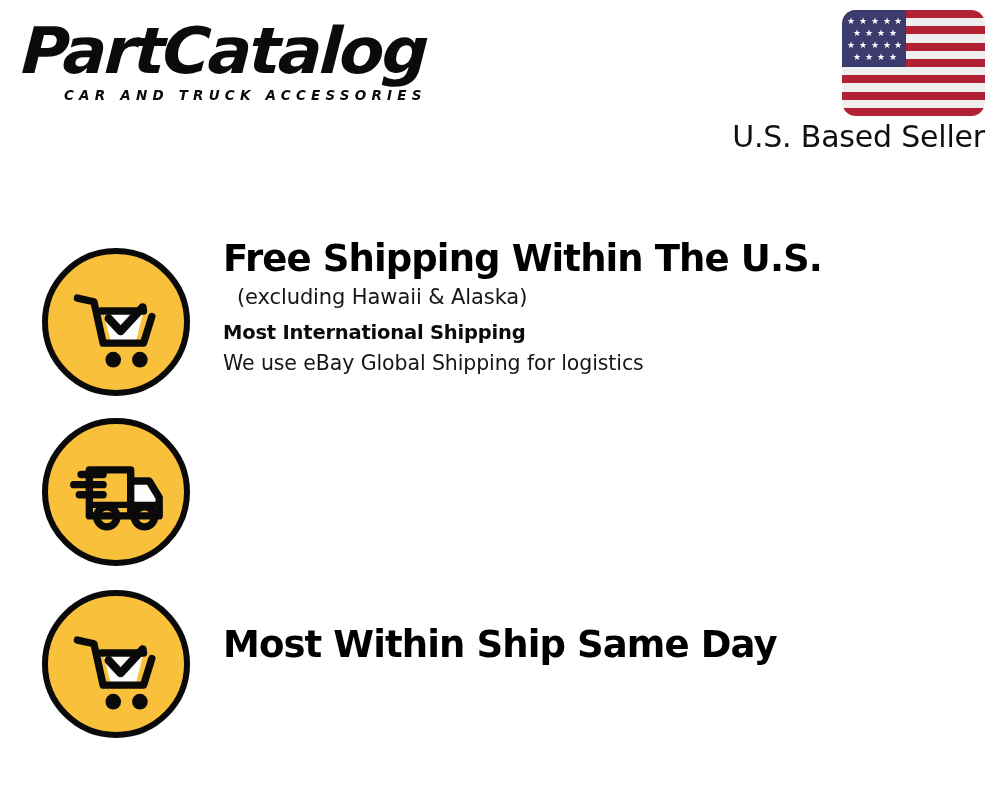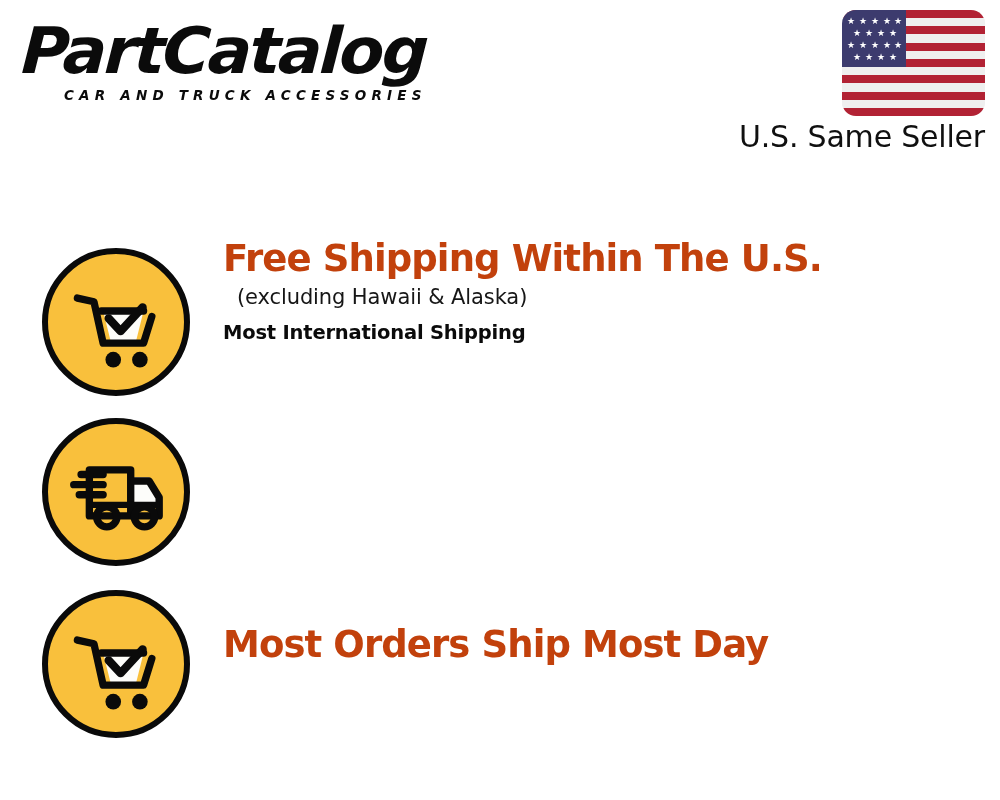--- a/index.html
+++ b/index.html
@@ -148,21 +148,21 @@
   #benefit-row-0 .benefit-text { top: 6px; }
   #benefit-row-1 .benefit-text { top: 46px; }
   #benefit-row-2 .benefit-text { top: 50px; }
 
   .line-head {
     font-family: "DejaVu Sans", sans-serif;
     font-weight: 700;
     font-size: 37px;
     line-height: 46px;
     letter-spacing: -0.9px;
-    color: #c2410c;
+    color: #000000;
     white-space: nowrap;
   }
   .line-sub {
     font-family: "DejaVu Sans", sans-serif;
     font-weight: 400;
     font-size: 21px;
     line-height: 30px;
     letter-spacing: -0.1px;
     color: #161616;
     white-space: nowrap;
@@ -227,21 +227,21 @@
         <span class="star" style="left:17px; top:31px;">★</span>
         <span class="star" style="left:29px; top:31px;">★</span>
         <span class="star" style="left:41px; top:31px;">★</span>
         <span class="star" style="left:52px; top:31px;">★</span>
         <span class="star" style="left:11px; top:43px;">★</span>
         <span class="star" style="left:23px; top:43px;">★</span>
         <span class="star" style="left:35px; top:43px;">★</span>
         <span class="star" style="left:47px; top:43px;">★</span>
       </span>
     </span>
-    <span id="seller-label">U.S. Same Seller</span>
+    <span id="seller-label">U.S. Based Seller</span>
   </div>
 
 </div>
 
 <div id="benefits">
 
   <div class="benefit-row" id="benefit-row-0">
     <div class="benefit-icon">
       <svg viewBox="0 0 148 148" xmlns="http://www.w3.org/2000/svg">
         <polygon points="60,62 104,62 96,94 68,94" fill="#fdfdfa"></polygon>
@@ -249,20 +249,21 @@
         <path d="M58 62 L104 62" fill="none" stroke="#0a0a0a" stroke-width="8" stroke-linecap="round"></path>
         <path d="M66 70 L79 84 L103 58" fill="none" stroke="#0a0a0a" stroke-width="9" stroke-linecap="round" stroke-linejoin="round"></path>
         <circle cx="71" cy="115" r="8.5" fill="#0a0a0a"></circle>
         <circle cx="100" cy="115" r="8.5" fill="#0a0a0a"></circle>
       </svg>
     </div>
     <div class="benefit-text">
       <div class="line-head">Free Shipping Within The U.S.</div>
       <div class="line-sub">(excluding Hawaii &amp; Alaska)</div>
       <div class="line-subhead">Most International Shipping</div>
+      <div class="line-subtext">We use eBay Global Shipping for logistics</div>
     </div>
   </div>
 
   <div class="benefit-row" id="benefit-row-1">
     <div class="benefit-icon">
       <svg viewBox="0 0 148 148" xmlns="http://www.w3.org/2000/svg">
         <path d="M36 55 L60 55 M28 66 L60 66 M34 77 L60 77" fill="none" stroke="#0a0a0a" stroke-width="8" stroke-linecap="round"></path>
         <polygon points="92,58 110,58 120,76 120,88 92,88" fill="#fdfdfa"></polygon>
         <path d="M45 50 L90 50 L90 100 L45 100 Z" fill="none" stroke="#0a0a0a" stroke-width="8" stroke-linejoin="round"></path>
         <path d="M90 62 L110 62 L121 80 L121 100 L90 100" fill="none" stroke="#0a0a0a" stroke-width="8" stroke-linejoin="round"></path>
@@ -278,17 +279,17 @@
       <svg viewBox="0 0 148 148" xmlns="http://www.w3.org/2000/svg">
         <polygon points="60,62 104,62 96,94 68,94" fill="#fdfdfa"></polygon>
         <path d="M32 48 L50 52 L60 97 L104 97 L113 68" fill="none" stroke="#0a0a0a" stroke-width="8" stroke-linecap="round" stroke-linejoin="round"></path>
         <path d="M58 62 L104 62" fill="none" stroke="#0a0a0a" stroke-width="8" stroke-linecap="round"></path>
         <path d="M66 70 L79 84 L103 58" fill="none" stroke="#0a0a0a" stroke-width="9" stroke-linecap="round" stroke-linejoin="round"></path>
         <circle cx="71" cy="115" r="8.5" fill="#0a0a0a"></circle>
         <circle cx="100" cy="115" r="8.5" fill="#0a0a0a"></circle>
       </svg>
     </div>
     <div class="benefit-text">
-      <div class="line-head">Most Orders Ship Most Day</div>
+      <div class="line-head">Most Within Ship Same Day</div>
     </div>
   </div>
 
 </div>
 
 </body></html>

